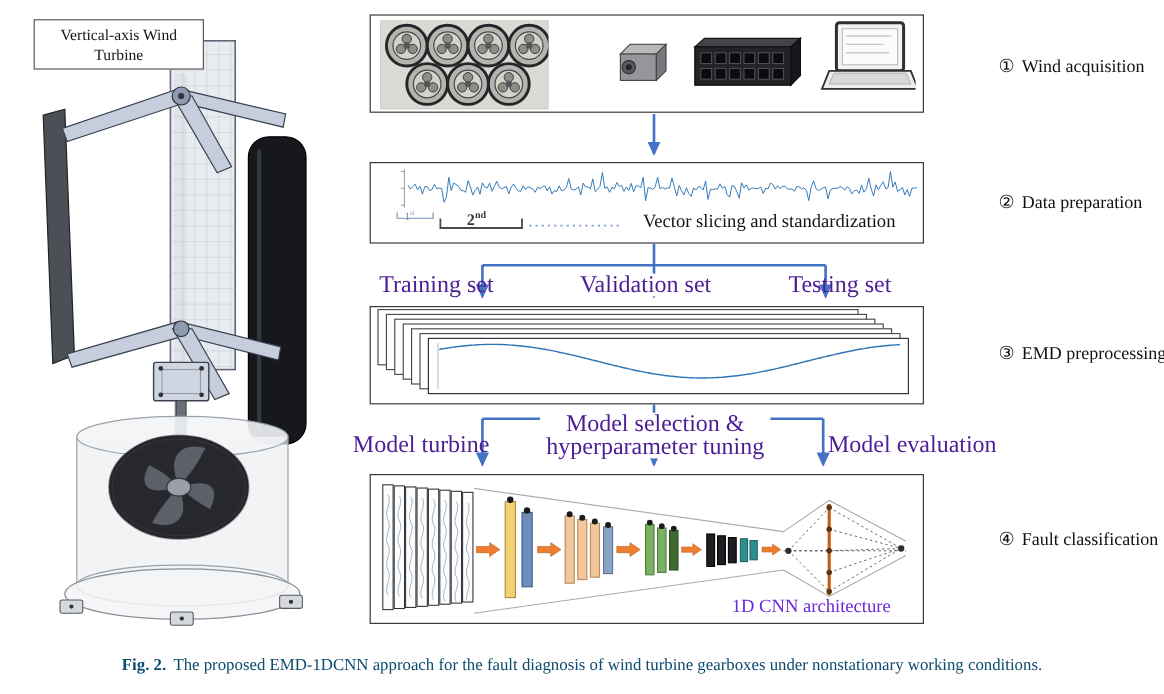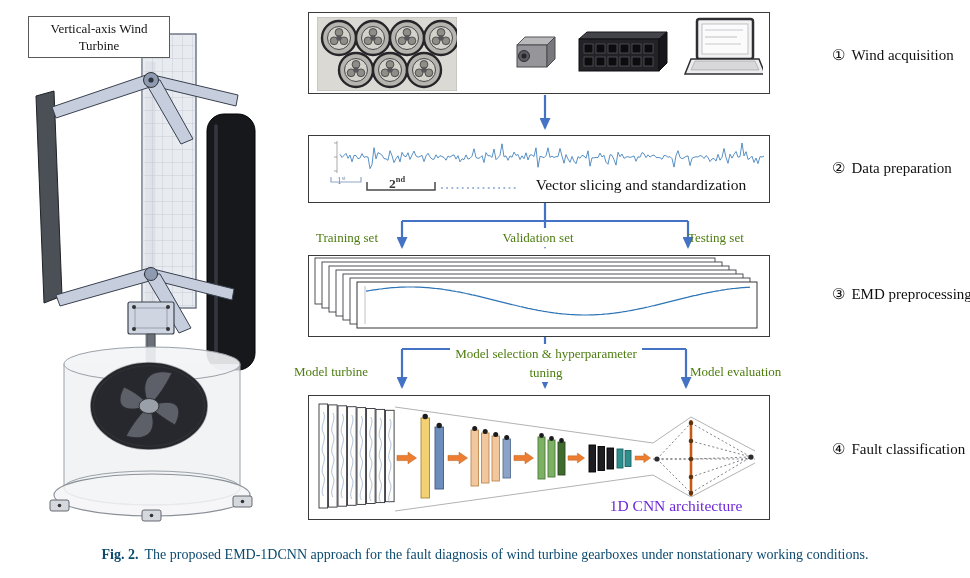--- a/index.html
+++ b/index.html
@@ -14,25 +14,25 @@
   .box1{left:308px;top:12px;width:462px;height:82px}
   .box2{left:308px;top:135px;width:462px;height:68px}
   .box3{left:308px;top:255px;width:462px;height:82px}
   .box4{left:308px;top:395px;width:462px;height:125px}
   .turbine-wrap{position:absolute;left:2px;top:6px;width:290px;height:535px;z-index:0}
   .turbine-label{position:absolute;left:28px;top:16px;width:142px;padding:3px 11px;border:1.3px solid #5a5a5a;
     text-align:center;font-size:13px;line-height:1.32;z-index:3;background:#fff}
   .stage{position:absolute;left:832px;font-size:15px;white-space:nowrap;z-index:3;color:#101010}
   .stage .snum{margin-right:6px}
   .s1{top:46px}.s2{top:159px}.s3{top:285px}.s4{top:440px}
-  .split-label{position:absolute;font-size:13px;line-height:19px;z-index:3;color:#4d7c0f}
+  .split-label{position:absolute;font-size:20px;line-height:19px;z-index:3;color:#4c1d95}
   .bglabel{background:#fff;text-align:center}
   .lab-train{left:316px;top:228px}
   .lab-valid{left:463px;top:228px;width:150px}
-  .lab-test{left:688px;top:228px}
+  .lab-test{left:657px;top:228px}
   .lab-mtrain{left:294px;top:362px}
   .lab-msel{left:450px;top:344px;width:192px}
   .lab-meval{left:690px;top:362px}
   .vs-text{position:absolute;left:206px;top:40px;width:252px;text-align:center;font-size:15.5px;color:#141414}
   .slice{position:absolute;line-height:1;z-index:3}
   .slice sup{font-size:0.62em}
   .slice1{left:28px;top:40px;font-size:9.5px;color:#7d93b5}
   .slice2{left:80px;top:40px;font-size:13.5px;font-weight:bold;color:#3a3a3a}
   .cnn-label{position:absolute;left:277px;top:101px;width:180px;text-align:center;font-size:15.5px;color:#6d28d9}
   .caption{position:absolute;left:0;top:547px;width:970px;text-align:center;font-size:14px;z-index:3;color:#0c4a6e}

